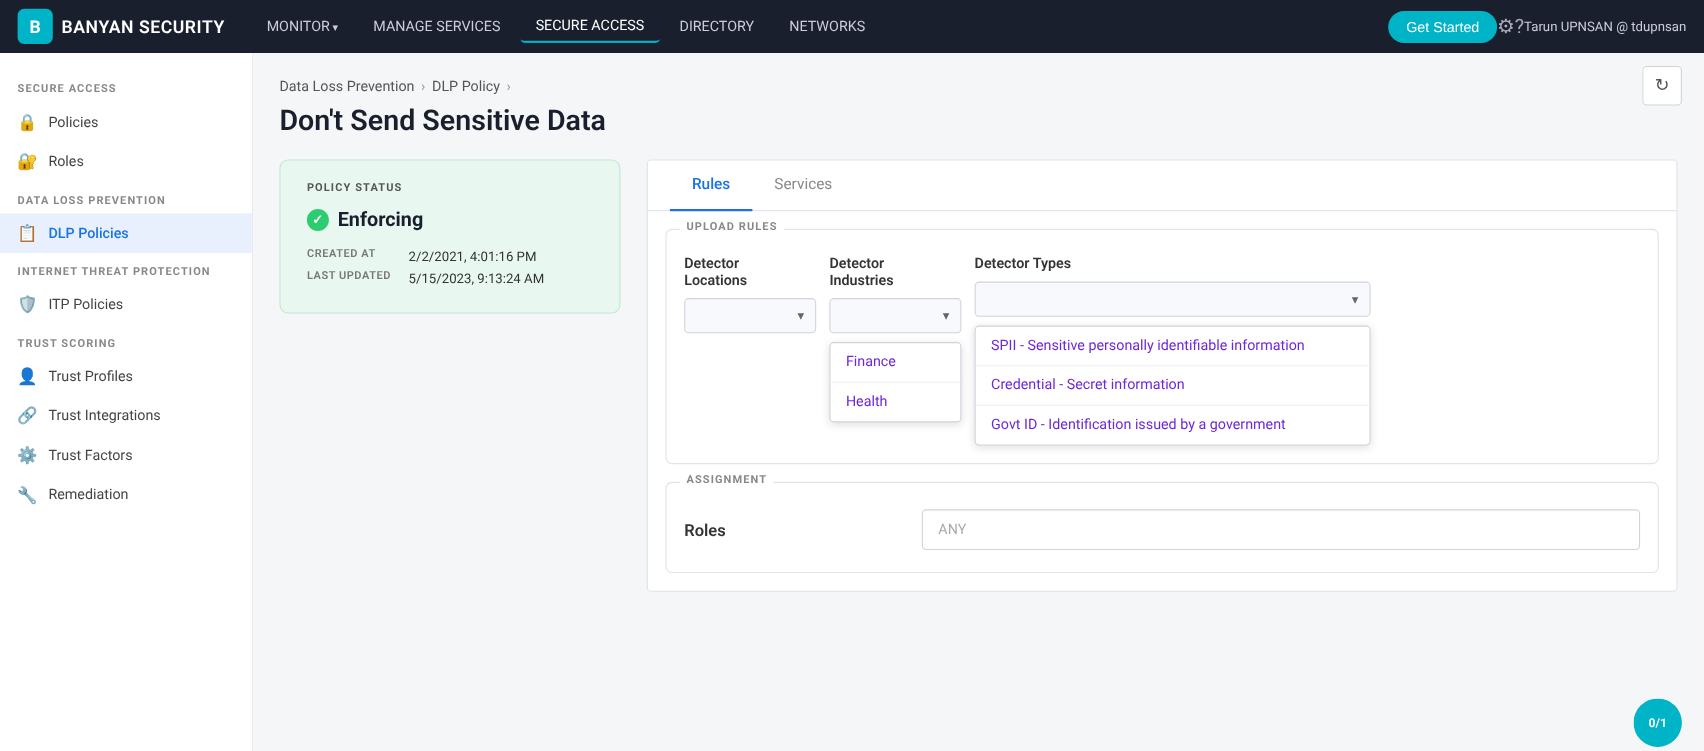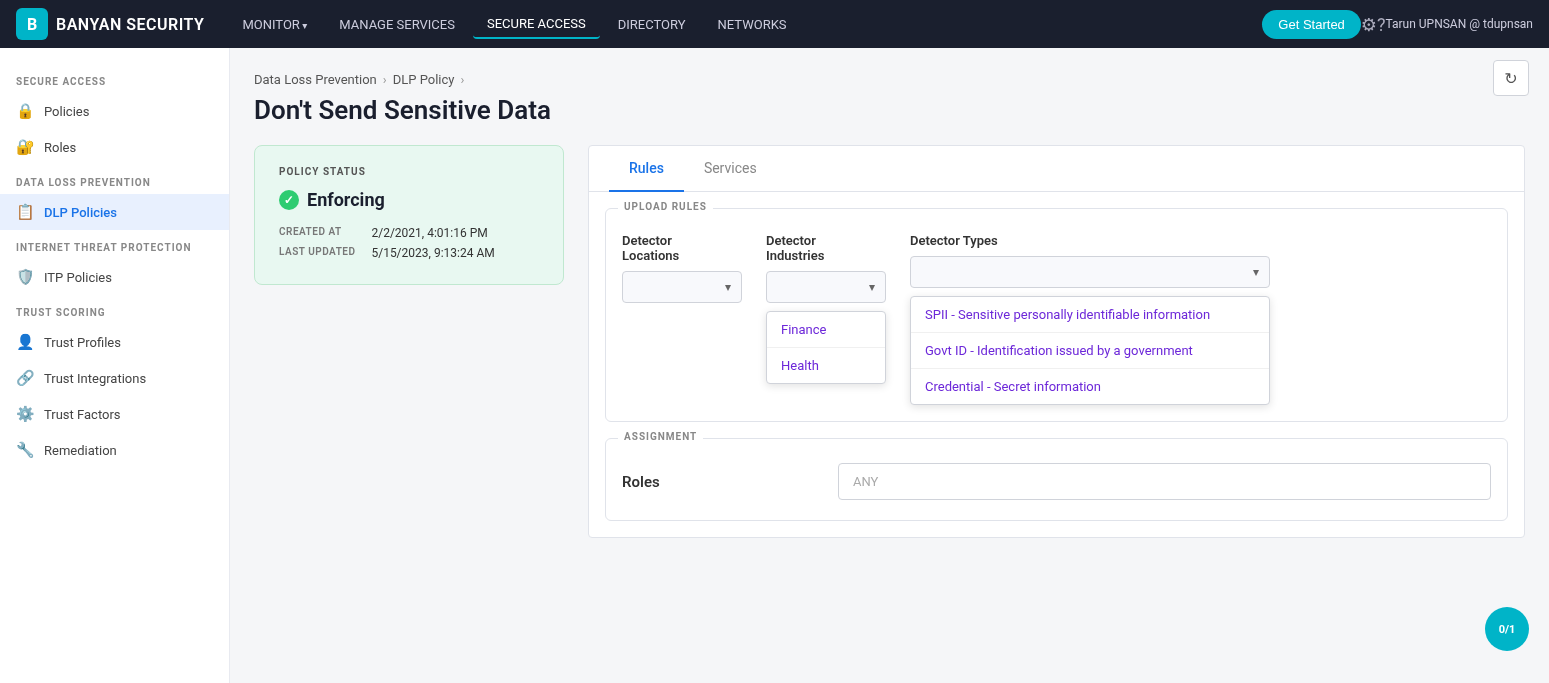--- a/index.html
+++ b/index.html
@@ -75,21 +75,21 @@
     .tab.active { color: #1a73e8; border-bottom-color: #1a73e8; font-weight: 500; }
 
     
     .section-box { border: 1px solid #e0e3ea; border-radius: 6px; margin: 16px; padding: 16px; position: relative; }
     .section-box-label {
       position: absolute; top: -8px; left: 12px;
       background: white; padding: 0 6px; font-size: 10px; font-weight: 700;
       color: #888; letter-spacing: 1px; text-transform: uppercase;
     }
 
-    .detectors-row { display: flex; gap: 24px; align-items: flex-start; margin-top: 8px; }
+    .detectors-row { display: flex; gap: 12px; align-items: flex-start; margin-top: 8px; }
 
     .detector-col { display: flex; flex-direction: column; gap: 8px; }
     .detector-label { font-size: 13px; font-weight: 600; color: #333; }
 
     
     .dropdown-trigger {
       width: 120px; border: 1px solid #d0d3da; border-radius: 4px; background: #f8f9fc;
       padding: 8px 10px; display: flex; align-items: center; justify-content: space-between;
       cursor: pointer; font-size: 13px; color: #333;
     }
@@ -129,21 +129,21 @@
     
     .refresh-btn {
       position: fixed; top: 60px; right: 20px;
       width: 36px; height: 36px; border: 1px solid #d0d3da; border-radius: 4px;
       background: white; display: flex; align-items: center; justify-content: center;
       cursor: pointer; font-size: 16px; color: #555;
     }
 
     
     .chat-badge {
-      position: fixed; bottom: 32px; right: 20px;
+      position: fixed; bottom: 4px; right: 20px;
       width: 44px; height: 44px; background: #00b4c8; border-radius: 50%;
       display: flex; align-items: center; justify-content: center;
       color: white; font-size: 11px; font-weight: 700; cursor: pointer; text-align: right;
     }
   </style>
 </head>
 <body>
 
 <nav class="topnav">
   <div class="logo-area">
@@ -271,22 +271,22 @@
           </div>
 
           <div class="detector-types-col">
             <div class="detector-label">Detector Types</div>
             <div class="dropdown-trigger wide">
               <span></span>
               <span class="dropdown-caret">▾</span>
             </div>
             <div class="dropdown-list wide">
               <div class="dropdown-option">SPII - Sensitive personally identifiable information</div>
+              <div class="dropdown-option">Credential - Secret information</div>
               <div class="dropdown-option">Govt ID - Identification issued by a government</div>
-              <div class="dropdown-option">Credential - Secret information</div>
             </div>
           </div>
 
         </div>
       </div>
 
       <div class="assignment-section">
         <span class="assignment-label-badge">ASSIGNMENT</span>
         <div class="assignment-row">
           <div class="assignment-roles-label">Roles</div>

